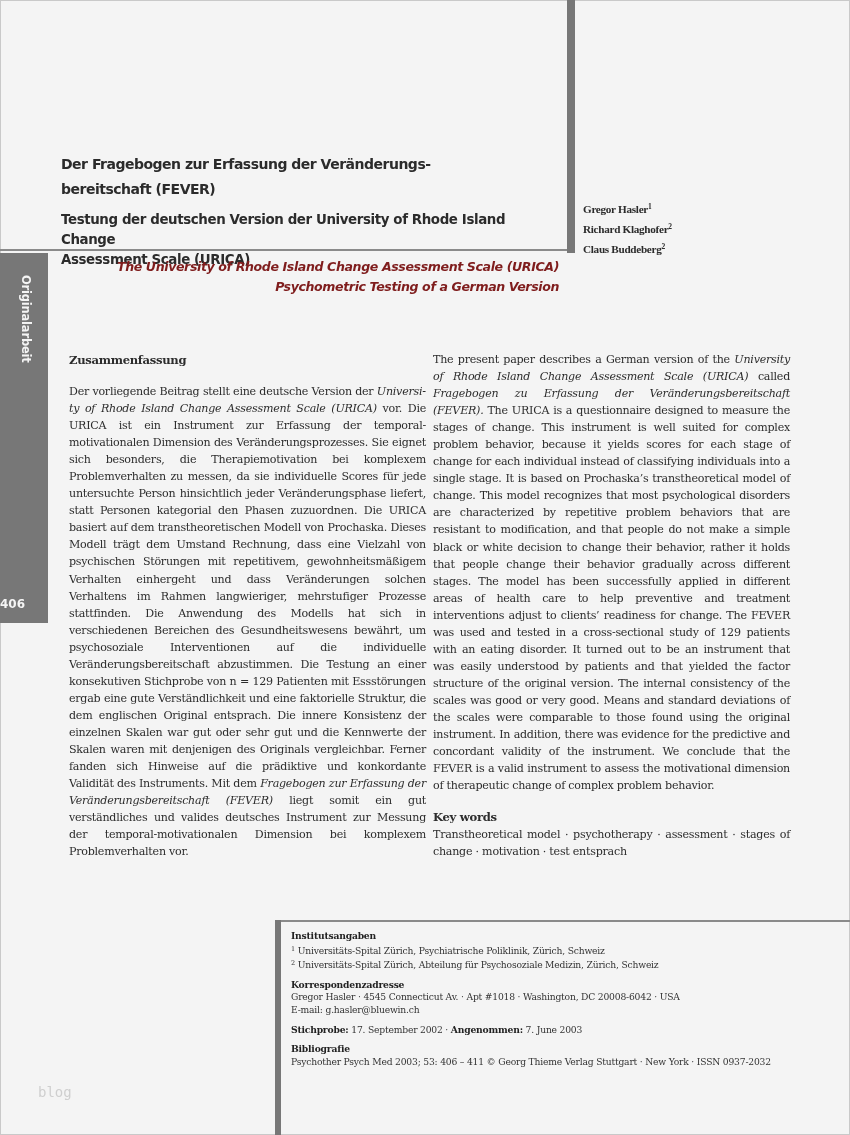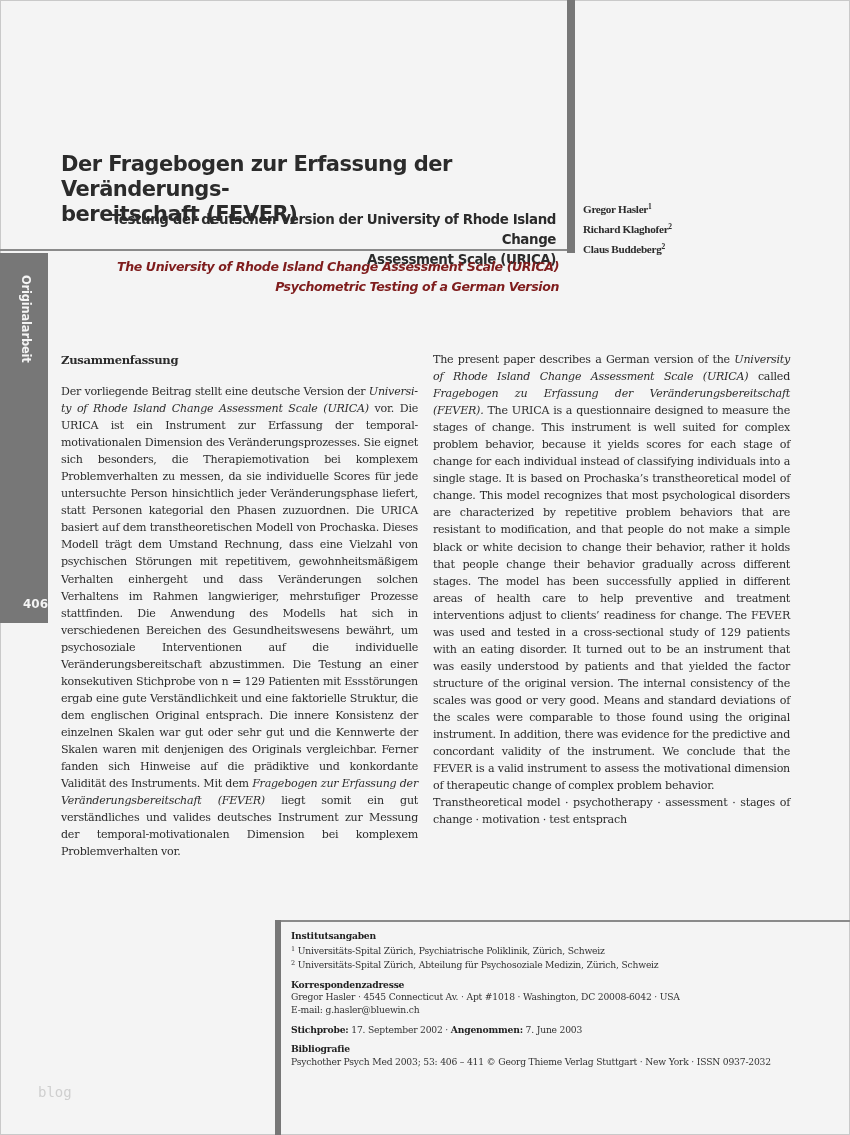--- a/index.html
+++ b/index.html
@@ -9,27 +9,27 @@
     font-family:"DejaVu Serif", serif;
   }
   .frame { position:absolute; left:0; top:0; width:848px; height:1133px; border:1px solid #c9c9c9; }
   .title-box {
     position:absolute; left:0; top:0; width:567px; height:251px;
     border-bottom:2px solid #8a8a8a; box-sizing:border-box;
   }
   .title-bar { position:absolute; left:567px; top:0; width:8px; height:253px; background:#777; }
   .title {
     position:absolute; left:61px; top:152px; width:500px;
-    font-family:"DejaVu Sans", sans-serif; font-size:21px; font-weight:bold;
+    font-family:"DejaVu Sans", sans-serif; font-size:14px; font-weight:bold;
     line-height:25px; color:#2b2b2b; letter-spacing:-0.5px;
   }
   .subtitle {
     position:absolute; left:61px; top:210px; width:495px;
     font-family:"DejaVu Sans", sans-serif; font-size:13.4px; font-weight:bold;
-    line-height:20px; color:#2b2b2b; letter-spacing:-0.4px;text-align:right;
+    line-height:20px; color:#2b2b2b; letter-spacing:-0.4px;
   }
   .authors {
     position:absolute; left:583px; top:198px;
     font-family:Liberation Serif, serif; font-size:11.2px; font-weight:bold;
     line-height:17px; color:#2b2b2b; letter-spacing:-0.3px;
   }
   .authors sup { font-size:7.5px; vertical-align:4px; }
   .en-title {
     position:absolute; right:291px; top:257px; text-align:right;
     font-family:"DejaVu Sans", sans-serif; font-size:12.6px; font-weight:bold; font-style:italic;
@@ -37,25 +37,25 @@
   }
   .sidebar {
     position:absolute; left:0; top:253px; width:48px; height:370px; background:#777;
   }
   .sidebar-label {
     position:absolute; left:13px; top:22px; width:20px; height:100px;
     writing-mode:vertical-rl; color:#f4f4f4;
     font-family:"DejaVu Sans", sans-serif; font-size:11.5px; font-weight:bold; letter-spacing:-0.2px;
   }
   .page-num {
-    position:absolute; left:0; width:48px; bottom:12px; text-align:right; color:#f4f4f4;
+    position:absolute; left:0; width:48px; bottom:12px; text-align:left; color:#f4f4f4;
     font-family:"DejaVu Sans", sans-serif; font-size:12px; font-weight:bold;
   }
   .col { position:absolute; width:357px; font-size:11.1px; line-height:17.05px; text-align:justify; color:#2c2c2c; letter-spacing:-0.25px; }
-  .col-left { left:61px; top:351px; }
+  .col-left { left:69px; top:351px; }
   .col-right { left:433px; top:351px; }
   .col h2 { margin:0 0 14px 0; font-size:11.6px; font-weight:bold; line-height:18px; letter-spacing:-0.3px; }
   .col p { margin:0; hyphens:manual; }
   .col h3 { margin:14px 0 0 0; font-size:11.6px; font-weight:bold; line-height:18px; letter-spacing:-0.3px; }
   .info-box {
     position:absolute; left:275px; top:920px; width:575px; height:215px;
     border-top:2px solid #8a8a8a; box-sizing:border-box;
   }
   .info-bar { position:absolute; left:275px; top:920px; width:6px; height:215px; background:#777; }
   .info {
@@ -101,20 +101,21 @@
   <div class="page-num">406</div>
 </div>
 
 <div class="col col-left">
   <h2>Zusammenfassung</h2>
   <p><span>Der vorliegende Beitrag stellt eine deutsche Version der </span><i>Universi­ty of Rhode Island Change Assessment Scale (URICA)</i><span> vor. Die URICA ist ein Instrument zur Erfassung der temporal-motivationalen Dimension des Veränderungsprozesses. Sie eignet sich beson­ders, die Therapiemotivation bei komplexem Problemverhalten zu messen, da sie individuelle Scores für jede untersuchte Person hinsichtlich jeder Veränderungsphase liefert, statt Personen ka­tegorial den Phasen zuzuordnen. Die URICA basiert auf dem transtheoretischen Modell von Prochaska. Dieses Modell trägt dem Umstand Rechnung, dass eine Vielzahl von psychischen Stö­rungen mit repetitivem, gewohnheitsmäßigem Verhalten ein­hergeht und dass Veränderungen solchen Verhaltens im Rahmen langwieriger, mehrstufiger Prozesse stattfinden. Die Anwendung des Modells hat sich in verschiedenen Bereichen des Gesund­heitswesens bewährt, um psychosoziale Interventionen auf die individuelle Veränderungsbereitschaft abzustimmen. Die Tes­tung an einer konsekutiven Stichprobe von n = 129 Patienten mit Essstörungen ergab eine gute Verständlichkeit und eine fak­torielle Struktur, die dem englischen Original entsprach. Die in­nere Konsistenz der einzelnen Skalen war gut oder sehr gut und die Kennwerte der Skalen waren mit denjenigen des Originals vergleichbar. Ferner fanden sich Hinweise auf die prädiktive und konkordante Validität des Instruments. Mit dem </span><i>Fragebogen zur Erfassung der Veränderungsbereitschaft (FEVER)</i><span> liegt somit ein gut verständliches und valides deutsches Instrument zur Messung der temporal-motivationalen Dimension bei komple­xem Problemverhalten vor.</span></p>
 </div>
 
 <div class="col col-right">
   <p><span>The present paper describes a German version of the </span><i>University of Rhode Island Change Assessment Scale (URICA)</i><span> called </span><i>Fragebogen zu Erfassung der Veränderungsbereitschaft (FEVER).</i><span> The URICA is a questionnaire designed to measure the stages of change. This instrument is well suited for complex problem behavior, because it yields scores for each stage of change for each individual in­stead of classifying individuals into a single stage. It is based on Prochaska’s transtheoretical model of change. This model recog­nizes that most psychological disorders are characterized by re­petitive problem behaviors that are resistant to modification, and that people do not make a simple black or white decision to change their behavior, rather it holds that people change their behavior gradually across different stages. The model has been successfully applied in different areas of health care to help pre­ventive and treatment interventions adjust to clients’ readiness for change. The FEVER was used and tested in a cross-sectional study of 129 patients with an eating disorder. It turned out to be an instrument that was easily understood by patients and that yielded the factor structure of the original version. The internal consistency of the scales was good or very good. Means and standard deviations of the scales were comparable to those found using the original instrument. In addition, there was evi­dence for the predictive and concordant validity of the instru­ment. We conclude that the FEVER is a valid instrument to assess the motivational dimension of therapeutic change of complex problem behavior.</span></p>
+  <h3>Key words</h3>
   <p>Transtheoretical model · psychotherapy · assessment · stages of change · motivation · test entsprach</p>
 </div>
 
 <div class="info-box"></div>
 <div class="info-bar"></div>
 
 <div class="info">
   <div class="blk">
     <b>Institutsangaben</b><br>
     <span><sup>1</sup> <span>Universitäts-Spital Zürich, Psychiatrische Poliklinik, Zürich, Schweiz</span></span><br>

